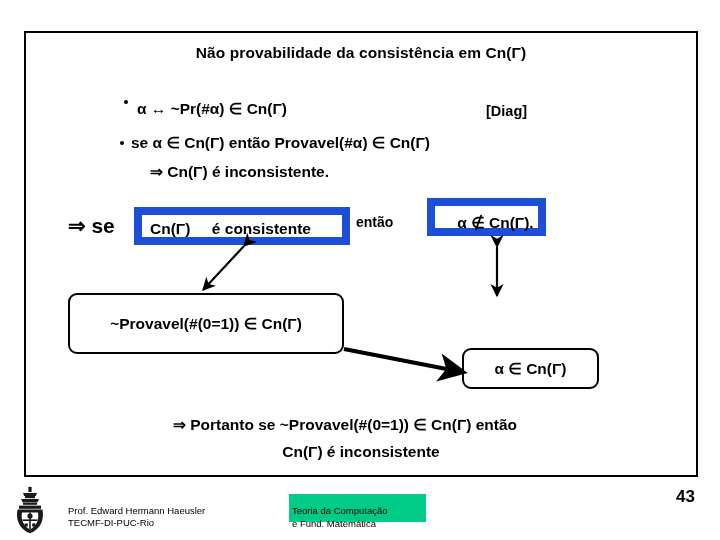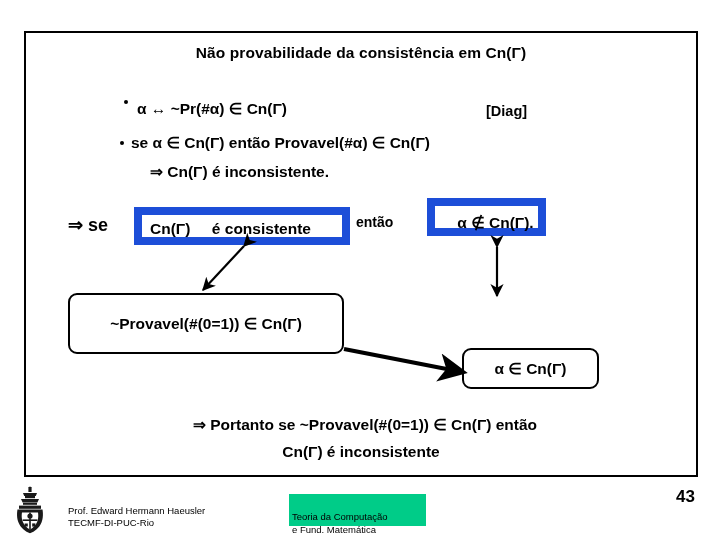--- a/index.html
+++ b/index.html
@@ -63,21 +63,21 @@
   .line1 { left: 137px; top: 100px; }
   .tag-diag { position: absolute; left: 478px; top: 103px; font-size: 14.5px; font-weight: bold; margin-left: 8px; }
   .line2 { left: 131px; top: 134px; }
   .line3 { left: 150px; top: 163px; }
 
   
   .row-se {
     position: absolute;
     left: 68px;
     top: 214px;
-    font-size: 18px;
+    font-size: 21px;
     font-weight: bold;
     white-space: nowrap;
   }
   .word-entao {
     position: absolute;
     left: 356px;
     top: 214px;
     font-size: 14px;
     font-weight: bold;
   }
@@ -141,21 +141,21 @@
   .box-alphain {
     left: 462px;
     top: 348px;
     width: 137px;
     height: 41px;
   }
 
   
   .concl1 {
     position: absolute;
-    left: 28px;
+    left: 8px;
     top: 416px;
     width: 674px;
     text-align: center;
     font-size: 15.5px;
     font-weight: bold;
   }
   .concl2 {
     position: absolute;
     left: 24px;
     top: 443px;
@@ -185,21 +185,21 @@
     margin-top: 12px;
   }
   .footer-subject {
     position: absolute;
     left: 289px;
     top: 494px;
     width: 137px;
     height: 28px;
     font-size: 9.5px;
     line-height: 13px;
-    padding: 16px 3px;
+    padding: 10px 3px;
     box-sizing: border-box;
   }
   .page-num {
     position: absolute;
     left: 676px;
     top: 487px;
     font-size: 17px;
     font-weight: bold;
   }
   .logo {

